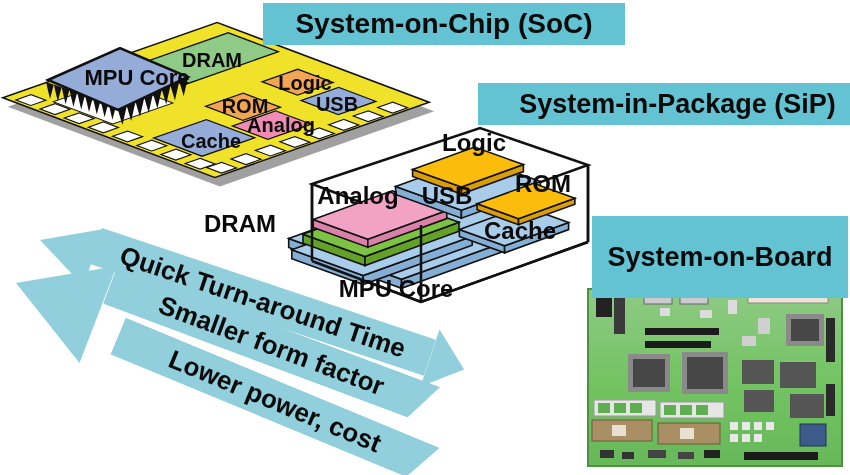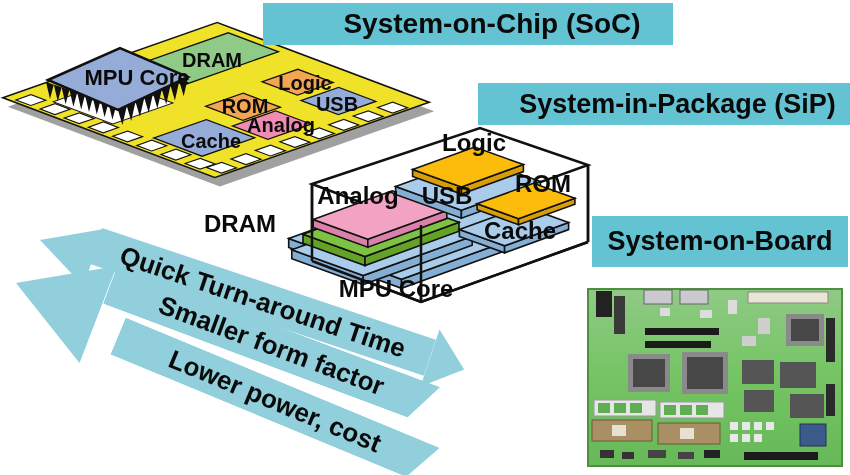--- a/index.html
+++ b/index.html
@@ -6,23 +6,23 @@
   #canvas{
     position:relative;width:850px;height:475px;overflow:hidden;background:#ffffff;
     font-family:"Liberation Sans",sans-serif;
   }
   #art{position:absolute;left:0;top:0;z-index:1;}
   .banner{
     position:absolute;z-index:2;background:#64C3D2;color:#0a0a0a;
     display:flex;align-items:center;justify-content:center;text-align:center;
     font-weight:bold;font-size:28px;line-height:1.12;
   }
-  #banner-soc{left:263px;top:3px;width:362px;height:42px;padding-left:48px;}
+  #banner-soc{left:263px;top:3px;width:362px;height:42px;}
   #banner-sip{left:478px;top:83px;width:399px;height:42px;font-size:27px;}
-  #banner-sob{left:592px;top:216px;width:256px;height:51px;font-size:27px;flex-direction:column;}
+  #banner-sob{left:592px;top:216px;width:256px;height:82px;font-size:27px;flex-direction:column;}
   .band{
     position:absolute;z-index:2;background:#90CFDB;color:#0a0a0a;
     display:flex;align-items:center;justify-content:center;
     font-weight:bold;font-size:26px;white-space:nowrap;
     transform-origin:0 50%;
   }
   #band1{left:96px;top:227px;width:352px;height:38px;transform:rotate(18.5deg);}
   #band2{left:110px;top:265px;width:345px;height:40px;transform:rotate(20.5deg);
          clip-path:polygon(0 0,100% 0,calc(100% - 20px) 100%,0 100%);}
   #band3{left:118px;top:316px;width:340px;height:40px;transform:rotate(22.5deg);

